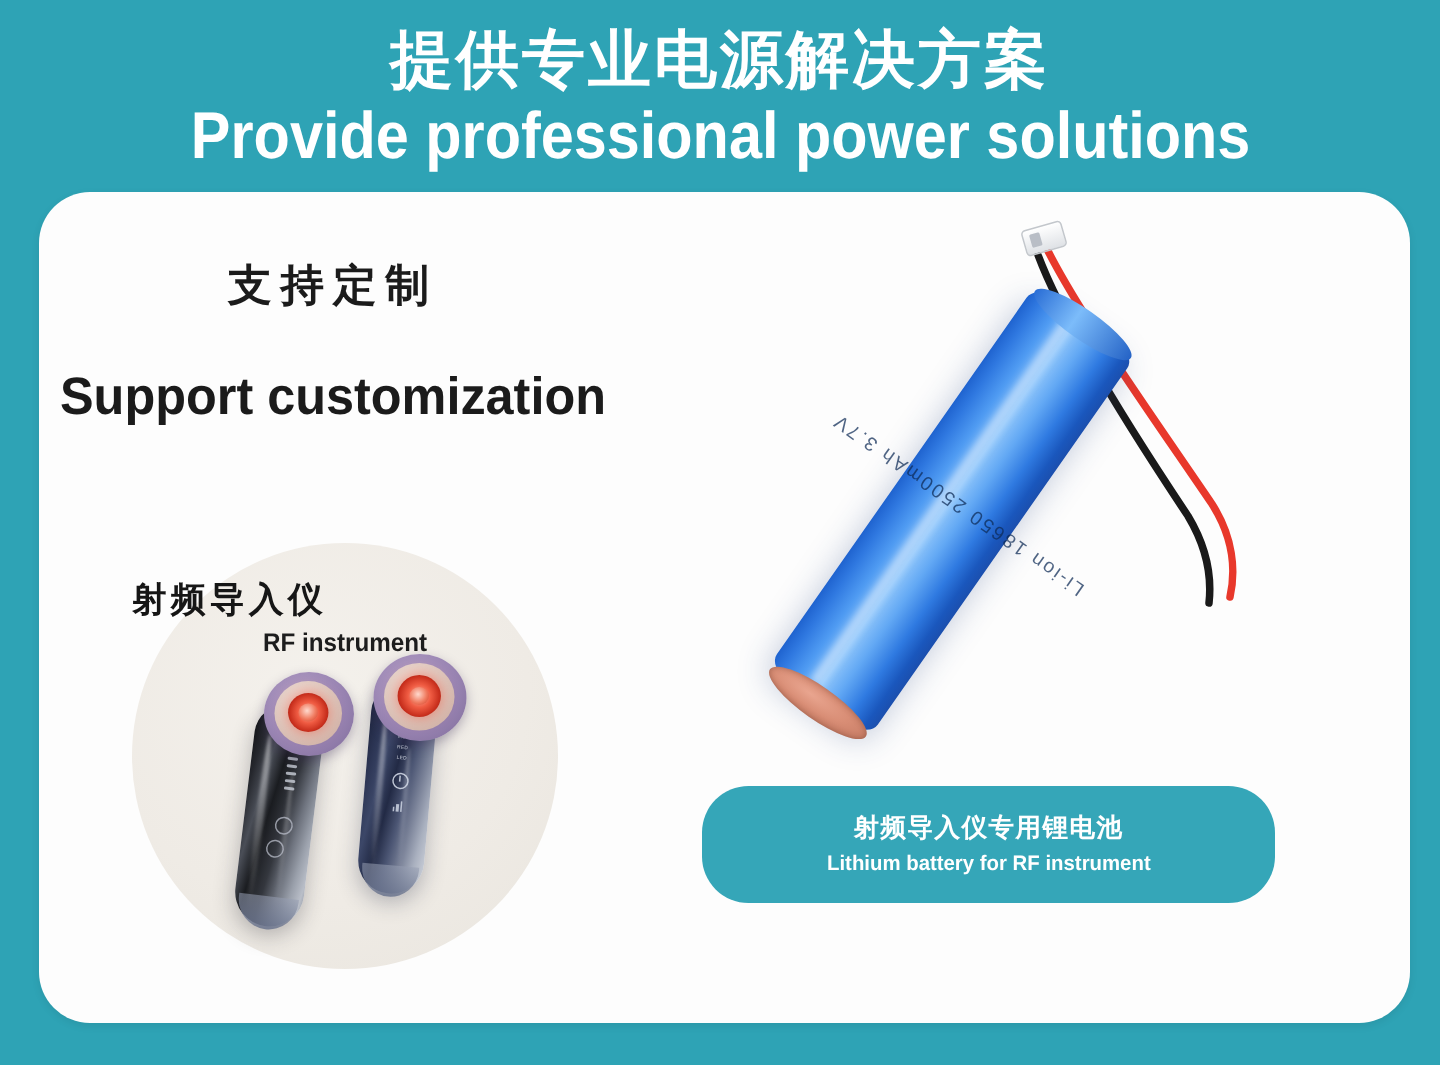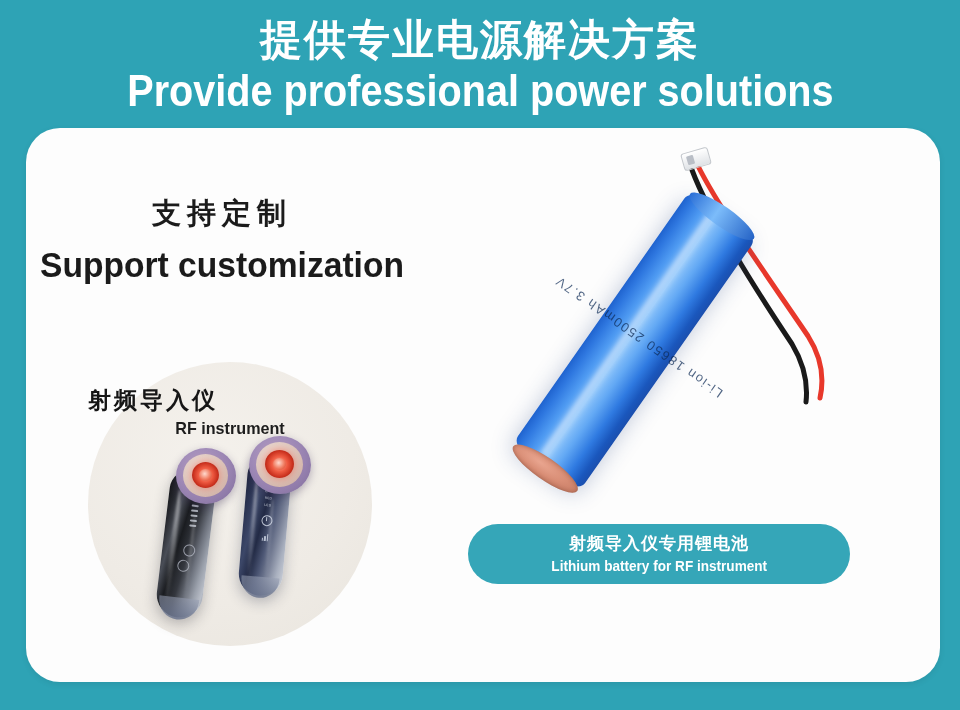--- a/index.html
+++ b/index.html
@@ -35,21 +35,21 @@
   
   .card{
     position:absolute;left:26px;top:128px;width:914px;height:554px;
     background:#fdfdfd;border-radius:34px;
     box-shadow:0 2px 6px rgba(0,0,0,0.08);
     overflow:hidden;z-index:2;
   }
 
   
   .cust-cn{
-    position:absolute;left:152px;top:196px;
+    position:absolute;left:152px;top:173px;
     font-size:29px;line-height:34px;font-weight:bold;color:#1b1b1b;
     letter-spacing:6px;white-space:nowrap;z-index:5;
     font-family:"DejaVu Sans","Liberation Sans",sans-serif;
   }
   .cust-en{
     position:absolute;left:40px;top:244px;
     font-size:35px;line-height:42px;font-weight:bold;color:#1b1b1b;
     white-space:nowrap;z-index:5;transform:scaleX(0.96);transform-origin:left center;
   }
 
@@ -201,21 +201,21 @@
     border:1px solid #c3c7cc;transform:rotate(-16deg);
   }
   .connector:after{
     content:"";position:absolute;left:4px;top:3px;width:7px;height:9px;
     background:#b9bec6;border-radius:1px;
   }
   .wires{position:absolute;left:0;top:0;width:420px;height:370px;}
 
   
   .caption{
-    position:absolute;left:468px;top:524px;width:382px;height:60px;
+    position:absolute;left:468px;top:524px;width:382px;height:78px;
     background:#35A6B8;border-radius:31px;
     display:flex;flex-direction:column;align-items:center;justify-content:center;
     z-index:5;
   }
   .cap-cn{
     font-size:17px;line-height:21px;font-weight:bold;color:#ffffff;letter-spacing:1px;
     font-family:"DejaVu Sans","Liberation Sans",sans-serif;white-space:nowrap;
   }
   .cap-en{
     margin-top:3px;font-size:14px;line-height:18px;font-weight:bold;color:#ffffff;

